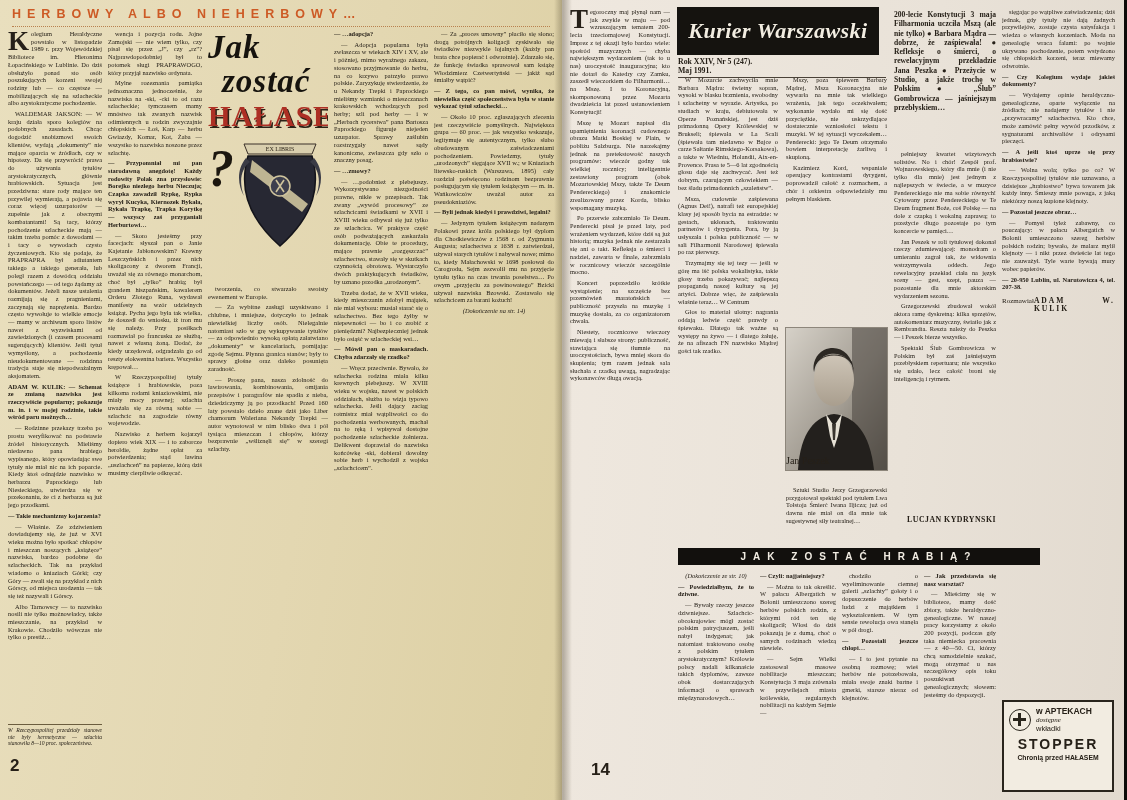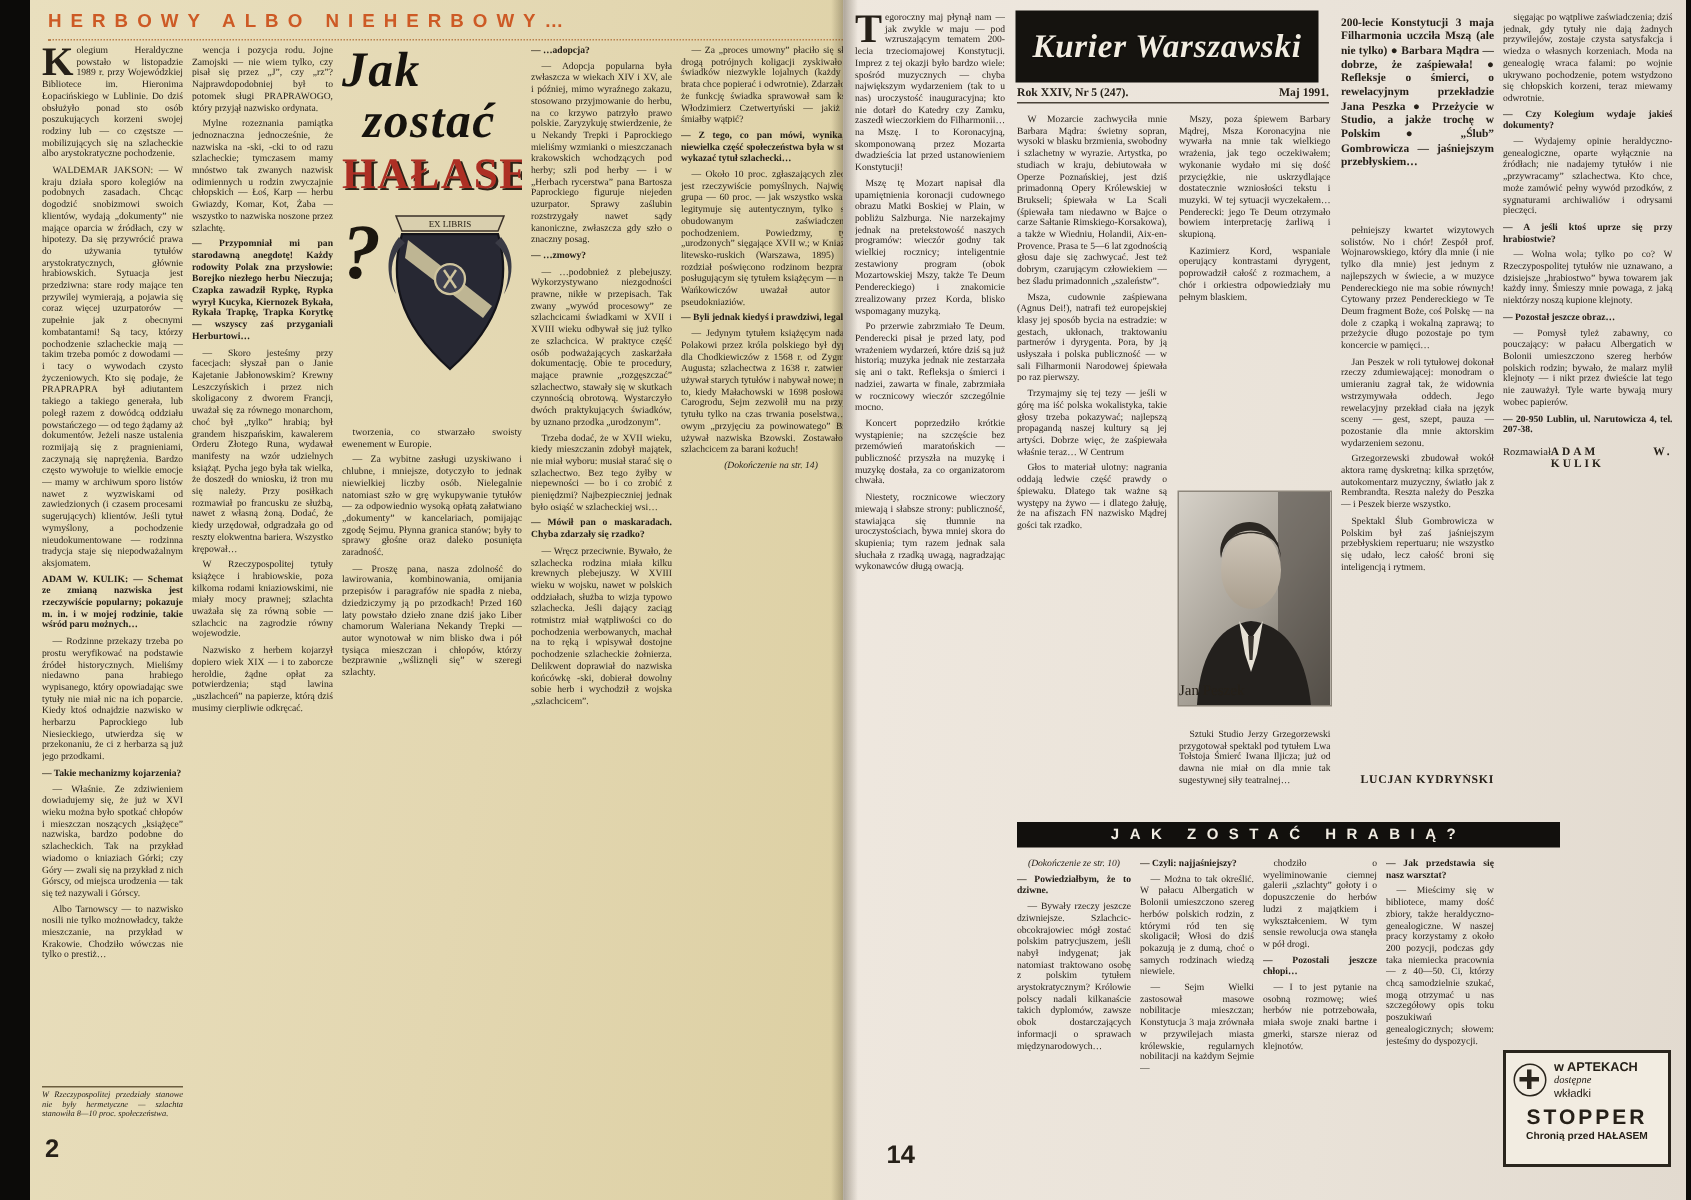--- a/index.html
+++ b/index.html
@@ -1,19 +1,19 @@
 <!DOCTYPE html>
 <html><head>
 <meta charset="utf-8">
 <style>
   html,body{margin:0;padding:0;background:#0c0b09;}
   body{width:1127px;height:800px;position:relative;overflow:hidden;
        font-family:"Liberation Serif","DejaVu Serif",serif;color:#262018;}
   .page{position:absolute;top:0;height:800px;}
-  #page-left{left:0;width:562px;background:linear-gradient(100deg,#e9dfbe 0%,#e3d7b1 55%,#dccfa2 100%);margin-left:20px;}
+  #page-left{left:0;width:562px;background:linear-gradient(100deg,#e9dfbe 0%,#e3d7b1 55%,#dccfa2 100%);}
   #page-right{left:562px;width:563px;background:linear-gradient(95deg,#efe8df 0%,#e9e2d8 60%,#e2dacf 100%);}
   .gutter{position:absolute;left:554px;top:0;width:18px;height:800px;z-index:5;
           background:linear-gradient(90deg,rgba(40,30,10,0) 0%,rgba(40,30,10,.30) 50%,rgba(40,30,10,0) 100%);}
   .edge{position:absolute;right:0;top:0;width:3px;height:800px;background:#0c0b09;z-index:6;}
 
   .col{position:absolute;overflow:hidden;text-align:justify;font-size:6.4px;line-height:7.7px;}
   .col p{margin:0 0 3px;text-indent:7px;}
   .col p.b{font-weight:bold;text-indent:0;}
   .col p.i{font-style:italic;}
   .col p.c{text-align:center;text-indent:0;}
@@ -38,31 +38,31 @@
   .qrow{display:flex;align-items:flex-start;}
   .qmark{font-weight:bold;font-size:52px;line-height:70px;font-style:italic;color:#1c170f;flex:0 0 30px;}
   .byline{font-weight:bold;font-size:7.6px;line-height:9.2px;text-align:justify;margin:6px 0 5px;}
 
   
   .masthead{position:absolute;left:116px;top:8px;width:200px;height:46px;background:#15130f;
             box-shadow:0 0 0 1px #15130f;display:flex;align-items:center;justify-content:center;}
   .masthead-title{color:#f2ede1;font-style:italic;font-weight:bold;font-size:22px;letter-spacing:.5px;
                   font-family:"Liberation Serif",serif;text-shadow:0 0 1px #000;}
   .issueline{position:absolute;left:116px;top:57px;width:208px;display:flex;justify-content:space-between;
-             font-weight:bold;font-size:7.8px;border-bottom:1px solid #4a4238;padding-bottom:2px;}
+             font-weight:bold;font-size:7.8px;border-bottom:1px solid #4a4238;padding-bottom:2px;flex-direction:column;}
   .lede{position:absolute;left:332px;top:10px;width:102px;font-weight:bold;font-size:7.6px;
         line-height:9.3px;text-align:justify;}
   .photo{position:absolute;left:224px;top:328px;width:101px;height:142px;box-shadow:0 0 0 1px #8d867b;}
   .caption{position:absolute;left:224px;top:455px;width:101px;font-weight:normal;font-size:10px;}
   .sectionbar{position:absolute;left:116px;top:548px;width:362px;height:17px;background:#12100d;
               color:#f1ece2;font-family:"Liberation Sans",sans-serif;font-weight:bold;font-size:10px;
               letter-spacing:7px;text-align:center;line-height:17px;white-space:nowrap;}
   .rozline{display:flex;justify-content:space-between;align-items:baseline;margin-top:6px;font-size:7px;}
   .rozname{font-weight:bold;letter-spacing:2px;font-size:7.6px;}
-  .adbox{position:absolute;left:440px;top:700px;width:112px;height:78px;border:2px solid #2a251d;
+  .adbox{position:absolute;left:440px;top:700px;width:112px;height:92px;border:2px solid #2a251d;
          background:#f2ece1;padding:4px 5px;box-sizing:border-box;font-family:"Liberation Sans",sans-serif;}
   .adrow{display:flex;align-items:center;gap:5px;}
   .adcross{width:20px;height:20px;border:1.6px solid #2a251d;border-radius:50%;position:relative;flex:0 0 20px;}
   .adcross::before,.adcross::after{content:"";position:absolute;background:#2a251d;}
   .adcross::before{left:8px;top:3px;width:3px;height:13px;}
   .adcross::after{left:3px;top:8px;width:13px;height:3px;}
   .adtop{font-weight:bold;font-size:8.5px;}
   .adsub{font-style:italic;font-size:7px;font-family:"Liberation Serif",serif;}
   .aditem{font-size:7.5px;}
   .adbrand{font-weight:bold;font-size:14px;letter-spacing:2px;text-align:center;margin-top:3px;}

